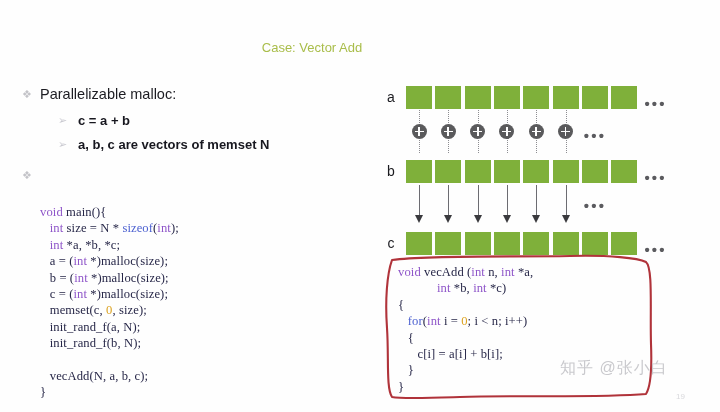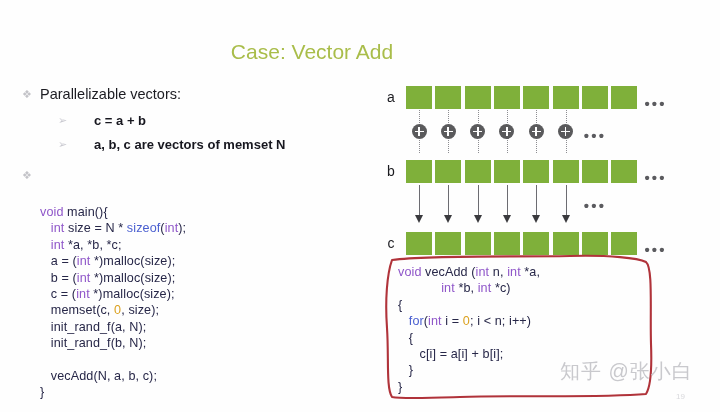--- a/index.html
+++ b/index.html
@@ -22,21 +22,21 @@
     text-align:center;
     font-size:30px;
     letter-spacing:0.4px;
     font-weight:400;
     color:#0f0f10;
     font-family:"Liberation Sans", sans-serif;
   }
   .subtitle{
     position:absolute;left:0;top:40px;width:624px;
     text-align:center;
-    font-size:21px;
+    font-size:13px;
     color:#a9bd4a;
     font-weight:400;
   }
 
   
   .bullets{position:absolute;left:22px;top:84px;width:340px;}
   .b1{
     display:flex;align-items:flex-start;
     margin:0 0 7px 0;
   }
@@ -50,26 +50,26 @@
   }
   .b2{
     display:flex;align-items:flex-start;
     margin:0 0 5px 0;padding-left:36px;
   }
   .b2 .gl{
     width:20px;flex:0 0 20px;
     color:#c9c9d0;font-size:11px;line-height:19px;
   }
   .b2 .tx{
-    font-size:13px;color:#17171f;line-height:19px;font-weight:700;margin-left:16px;
+    font-size:13px;color:#17171f;line-height:19px;font-weight:700;
   }
 
   
   .code{
-    font-family:Liberation Sans, sans-serif;
+    font-family:Liberation Serif, serif;
     font-size:12.6px;
     line-height:16.4px;
     color:#272748;
     white-space:pre;
     letter-spacing:0.1px;
   }
   .kw{color:#8f56c9;}
   .fn{color:#4a5fd0;}
   .num{color:#dba11f;}
 
@@ -124,40 +124,40 @@
   }
 
   
   #gpuWrap{position:absolute;left:370px;top:248px;width:300px;height:158px;}
   #gpuCode{position:absolute;left:28px;top:16px;}
   #redbox{position:absolute;left:0;top:0;width:300px;height:158px;pointer-events:none;}
 
   
   .watermark{
     position:absolute;left:560px;top:358px;
-    font-size:20px;color:#c9c9cd;
+    font-size:16px;color:#c9c9cd;
     font-family:"Liberation Sans", sans-serif;
     letter-spacing:1px;
   }
   .pagenum{
     position:absolute;left:676px;top:392px;
     font-size:8px;color:#d8d8dc;
   }
 </style>
 </head>
 <body>
 
 <div id="slide">
 
   <div class="subtitle">Case: Vector Add</div>
 
   <div class="bullets">
     <div class="b1">
       <span class="gl">❖</span>
-      <span class="tx">Parallelizable vectors:</span>
+      <span class="tx">Parallelizable malloc:</span>
     </div>
     <div class="b2">
       <span class="gl">➢</span>
       <span class="tx">c = a + b</span>
     </div>
     <div class="b2">
       <span class="gl">➢</span>
       <span class="tx">a, b, c are vectors of memset N</span>
     </div>
     <div class="b1" style="margin-top:11px;">

